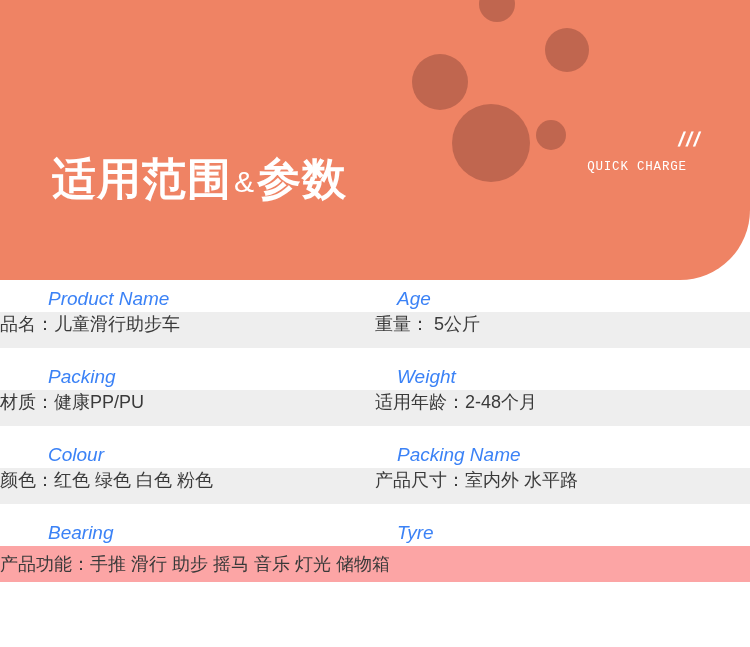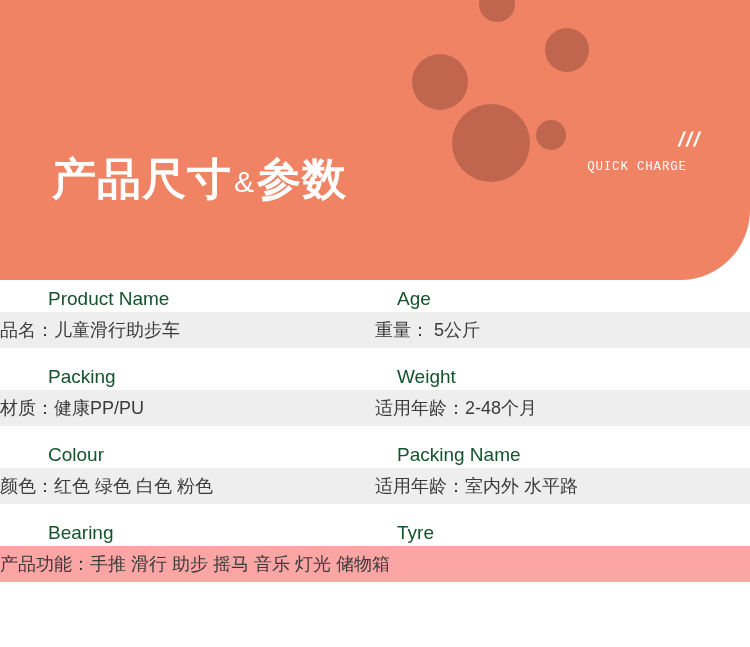--- a/index.html
+++ b/index.html
@@ -90,23 +90,24 @@
     top: 280px;
     width: 750px;
   }
   .spec-cell {
     width: 375px;
     box-sizing: border-box;
   }
   .cell-label {
     padding: 8px 0 2px 48px;
     font-size: 19px;
-    color: #14532d;
+    color: #3b82f6;
     font-family: "Liberation Sans", sans-serif;
     white-space: nowrap;
+    font-style: italic;
   }
   .cell-label.right {
     padding-left: 22px;
   }
   .cell-value {
     font-size: 18px;
     color: #3a3a3a;
     white-space: nowrap;
     font-family: "Liberation Sans", sans-serif;
   }
@@ -118,21 +119,21 @@
     height: 36px;
     display: flex;
     align-items: center;
     margin-bottom: 10px;
   }
   .band-half {
     width: 375px;
     background: #eeeeee;
     height: 36px;
     display: flex;
-    align-items: center;
+    align-items: flex-start;
   }
   .labels-row {
     display: flex;
     width: 750px;
   }
   .bands-row {
     display: flex;
     width: 750px;
     margin-bottom: 10px;
   }
@@ -143,21 +144,21 @@
 <div class="page">
 
   <div class="banner">
     <div class="bubble b5"></div>
     <div class="bubble b3"></div>
     <div class="bubble b1"></div>
     <div class="bubble b2"></div>
     <div class="bubble b4"></div>
 
     <div class="banner-title">
-      <span>产品尺寸</span><span class="amp">&amp;</span><span>参数</span>
+      <span>适用范围</span><span class="amp">&amp;</span><span>参数</span>
     </div>
 
     <div class="slashes">///</div>
     <div class="quick-charge">QUICK CHARGE</div>
   </div>
 
   <div class="spec">
 
     <div class="labels-row">
       <div class="spec-cell">
@@ -199,21 +200,21 @@
       </div>
       <div class="spec-cell">
         <div class="cell-label right">Packing Name</div>
       </div>
     </div>
     <div class="bands-row">
       <div class="band-half">
         <div class="cell-value pad-left">颜色：红色 绿色 白色 粉色</div>
       </div>
       <div class="band-half">
-        <div class="cell-value pad-left-r">适用年龄：室内外 水平路</div>
+        <div class="cell-value pad-left-r">产品尺寸：室内外 水平路</div>
       </div>
     </div>
 
     <div class="labels-row">
       <div class="spec-cell">
         <div class="cell-label">Bearing</div>
       </div>
       <div class="spec-cell">
         <div class="cell-label right">Tyre</div>
       </div>

